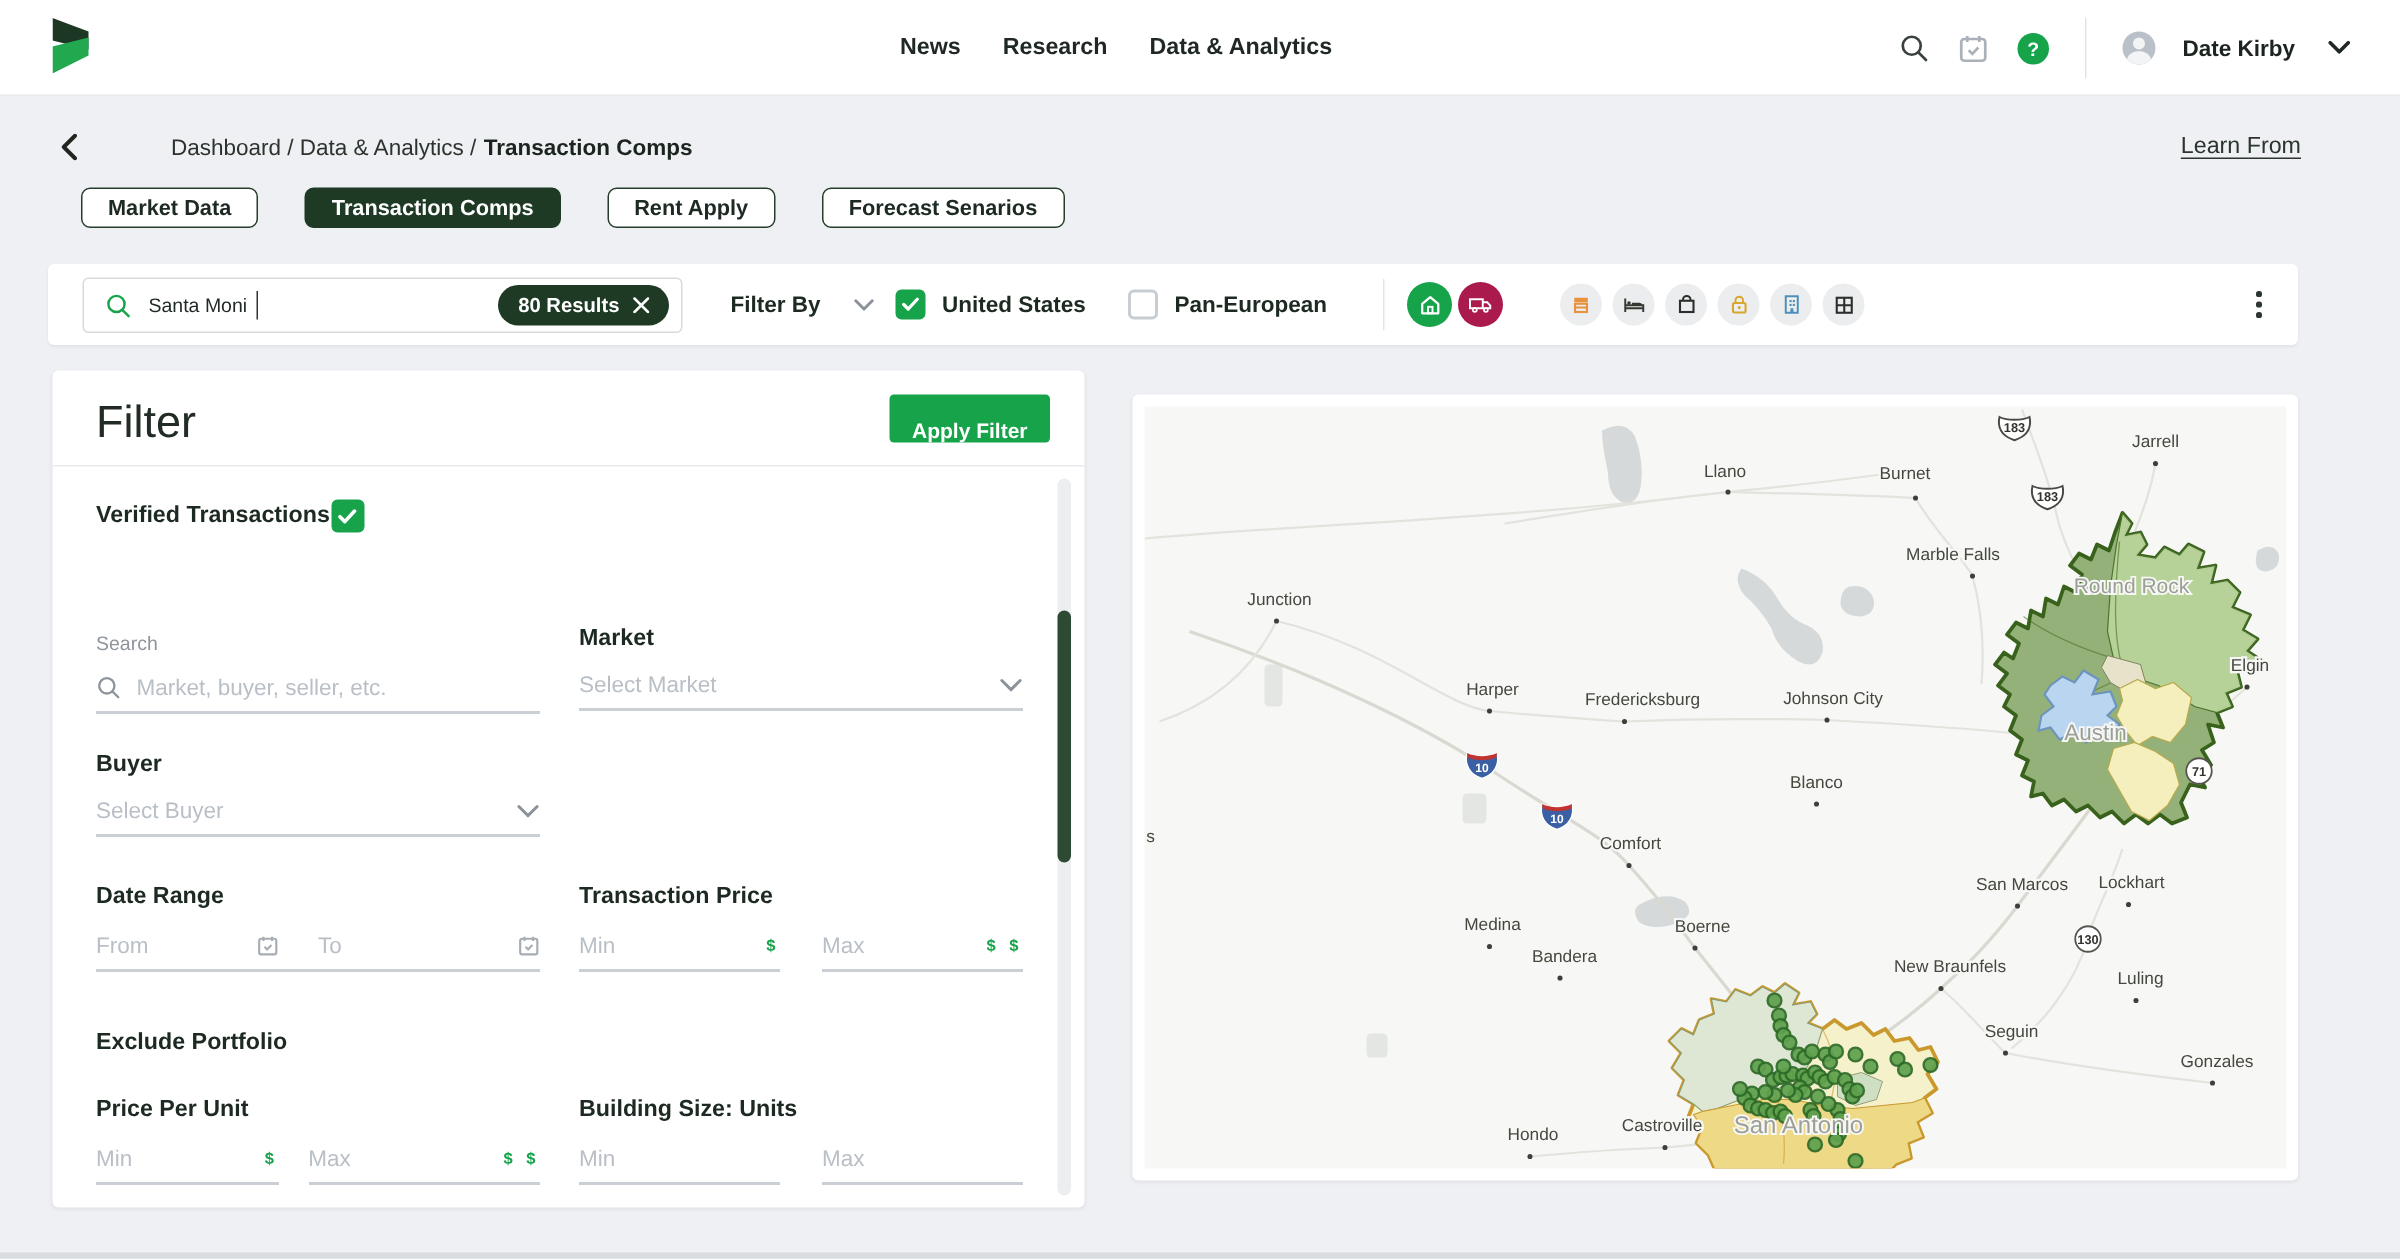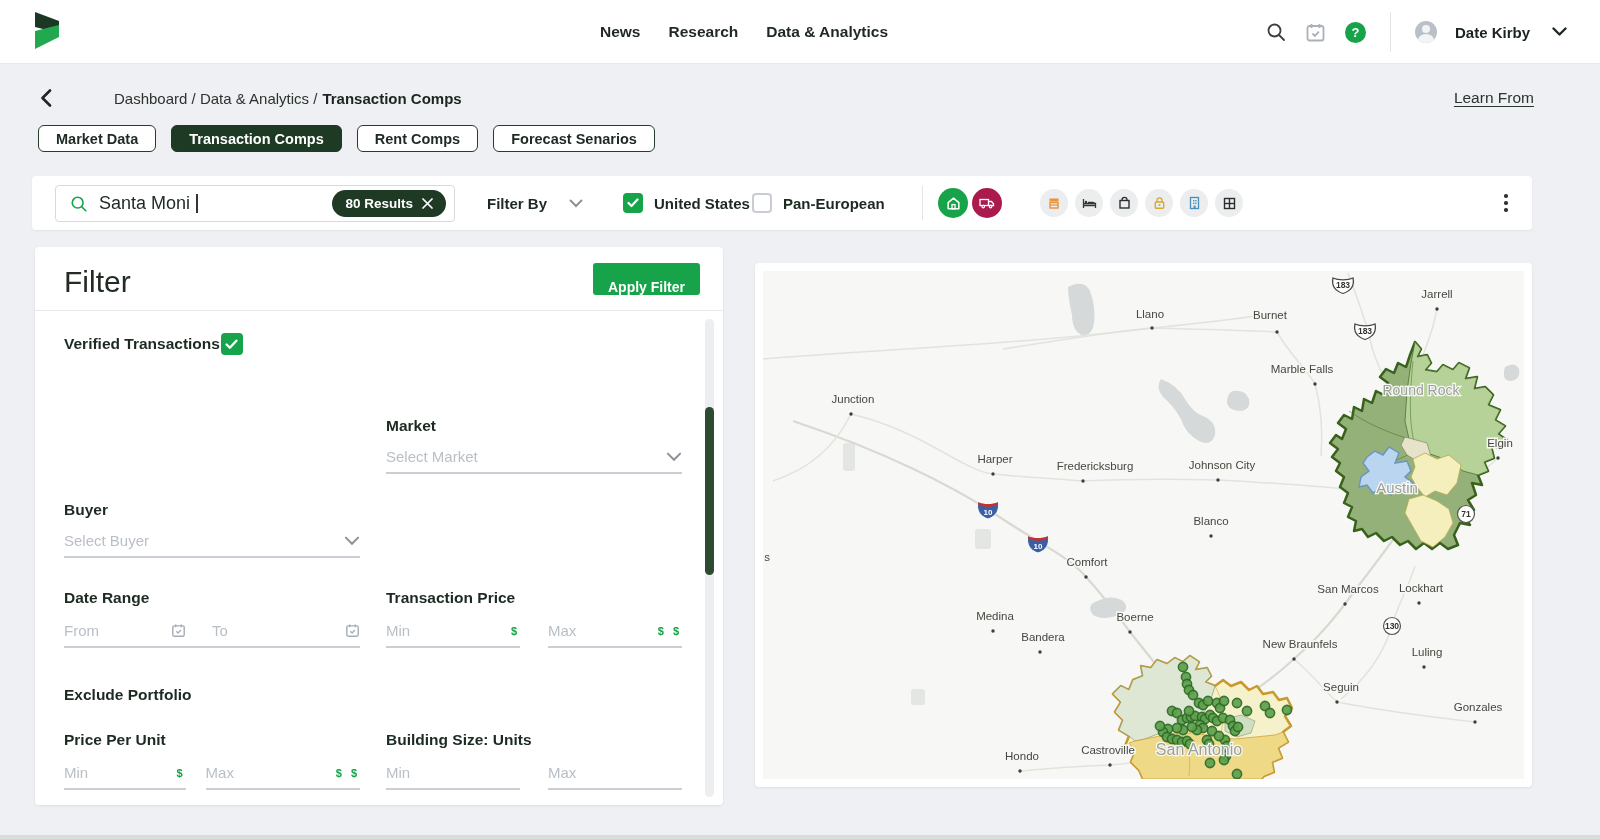--- a/index.html
+++ b/index.html
@@ -23,32 +23,32 @@
 
   
   .breadcrumb-row { position:absolute; top:86px; left:40px; right:66px; height:24px; display:flex; align-items:center; }
   .back-chevron { margin-right:14px; cursor:pointer; display:flex; align-items:center; }
   .crumb-path { font-size:15px; font-weight:500; color:#2c332e;margin-left:48px; }
   .crumb-current { font-size:15px; font-weight:700; color:#1c241f; margin-left:5px; }
   .learn-more { margin-left:auto; font-size:15.5px; font-weight:500; color:#2b342e; text-decoration:underline; text-underline-offset:3px; cursor:pointer; }
 
   
   .tab-row { position:absolute; top:125px; left:38px; display:flex; gap:15px; }
-  .tab { height:27px; padding:0 17px; display:flex; align-items:center; border:1.5px solid #263c2c; border-radius:6px; background:#fff; font-size:14.5px; font-weight:700; color:#1d2a22; cursor:pointer; white-space:nowrap; }
+  .tab { height:27px; padding:0 17px; display:flex; align-items:center; border:1.5px solid #263c2c; border-radius:6px; background:#fff; font-size:14.5px; font-weight:700; color:#1d2a22; cursor:pointer; white-space:nowrap;margin-left:16px; }
   .tab.active { background:#1e3a25; color:#fff; border-color:#1e3a25; }
 
   
   .toolbar { position:absolute; top:176px; left:32px; width:1500px; height:54px; background:#fff; border-radius:4px; box-shadow:0 1px 2px rgba(20,30,25,.06); display:flex; align-items:center; }
   .search-box { position:absolute; left:23px; top:9px; width:400px; height:37px; border:1px solid #d6dade; border-radius:4px; display:flex; align-items:center; padding:0 8px 0 14px; background:#fff; }
-  .search-text { font-size:18px; color:#1f2823; margin-left:11px; }
+  .search-text { font-size:13px; color:#1f2823; margin-left:11px; }
   .cursor-bar { width:1.5px; height:19px; background:#333; margin-left:6px; }
   .results-pill { margin-left:auto; background:#1e3a25; color:#fff; border-radius:15px; height:27px; padding:0 13px; display:flex; align-items:center; gap:9px; font-size:13.5px; font-weight:600; cursor:pointer; }
   .filter-by { position:absolute; left:455px; display:flex; align-items:center; gap:22px; font-size:15px; font-weight:700; color:#1d2a22; cursor:pointer; }
   .toggle { position:absolute; display:flex; align-items:center; gap:11px; cursor:pointer; }
-  .toggle-us { left:591px; } .toggle-pe { left:720px; }
+  .toggle-us { left:565px; } .toggle-pe { left:720px; }
   .checkbox { width:20px; height:20px; border-radius:4px; border:2px solid #c7cdd3; background:#fff; display:flex; align-items:center; justify-content:center; }
   .checkbox.on { background:#16a34a; border-color:#16a34a; }
   .toggle-label { font-size:15px; font-weight:700; color:#1d2a22; }
   .tb-divider { position:absolute; left:890px; top:10px; width:1px; height:34px; background:#e2e5e8; }
   .ptype-group { position:absolute; left:906px; display:flex; align-items:center; gap:4px; }
   .pcirc { width:30px; height:30px; border-radius:50%; display:flex; align-items:center; justify-content:center; cursor:pointer; }
   .pcirc.green { background:#16a34a; } .pcirc.crimson { background:#ab1a4d; }
   .pcirc.gray { width:28px; height:28px; background:#ebedef; }
   .ptype-gray-group { position:absolute; left:1008px; display:flex; align-items:center; gap:7px; }
   .kebab { position:absolute; right:18px; top:15px; width:16px; height:24px; display:flex; flex-direction:column; align-items:center; justify-content:center; gap:3.5px; cursor:pointer; }
@@ -153,21 +153,21 @@
         </svg>
     </span>
     <span class="crumb-path">Dashboard / Data &amp; Analytics /</span>
     <span class="crumb-current">Transaction Comps</span>
     <span class="learn-more">Learn From</span>
   </div>
 
   <div class="tab-row">
     <div class="tab">Market Data</div>
     <div class="tab active">Transaction Comps</div>
-    <div class="tab">Rent Comps</div>
+    <div class="tab">Rent Apply</div>
     <div class="tab">Forecast Senarios</div>
   </div>
 
   <div class="toolbar">
     <div class="search-box">
       <svg width="18" height="18" viewBox="0 0 20 20">
           <circle cx="8.5" cy="8.5" r="6" fill="none" stroke="#16a34a" stroke-width="1.8"></circle>
           <line x1="13" y1="13" x2="17.5" y2="17.5" stroke="#16a34a" stroke-width="1.8" stroke-linecap="round"></line>
         </svg>
       <span class="search-text">Santa Moni</span>
@@ -279,20 +279,30 @@
 
       <div class="verified-row">
         <span class="verified-label">Verified Transactions</span>
         <span class="checkbox lg on">
           <svg width="13" height="11" viewBox="0 0 12 10">
               <path d="M1.5,5 L4.5,8 L10.5,1.5" fill="none" stroke="#fff" stroke-width="2.2" stroke-linecap="round" stroke-linejoin="round"></path>
             </svg>
         </span>
       </div>
 
+      <div class="f-field" style="left:29px; top:110px; width:296px;">
+        <div class="f-small-label">Search</div>
+        <div class="u-input" style="margin-top:7px;">
+          <svg width="17" height="17" viewBox="0 0 20 20" style="margin-right:10px;">
+              <circle cx="8.5" cy="8.5" r="6" fill="none" stroke="#8d949b" stroke-width="1.8"></circle>
+              <line x1="13" y1="13" x2="17.5" y2="17.5" stroke="#8d949b" stroke-width="1.8" stroke-linecap="round"></line>
+            </svg>
+          <span class="placeholder">Market, buyer, seller, etc.</span>
+        </div>
+      </div>
       <div class="f-field" style="left:351px; top:106px; width:296px;">
         <div class="f-label">Market</div>
         <div class="u-input" style="margin-top:6px;">
           <span class="placeholder">Select Market</span>
           <svg class="chev" width="16" height="10" viewBox="0 0 14 9">
               <path d="M1.5,1.5 L7,7 L12.5,1.5" fill="none" stroke="#8b9299" stroke-width="1.8" stroke-linecap="round"></path>
             </svg>
         </div>
       </div>
 

